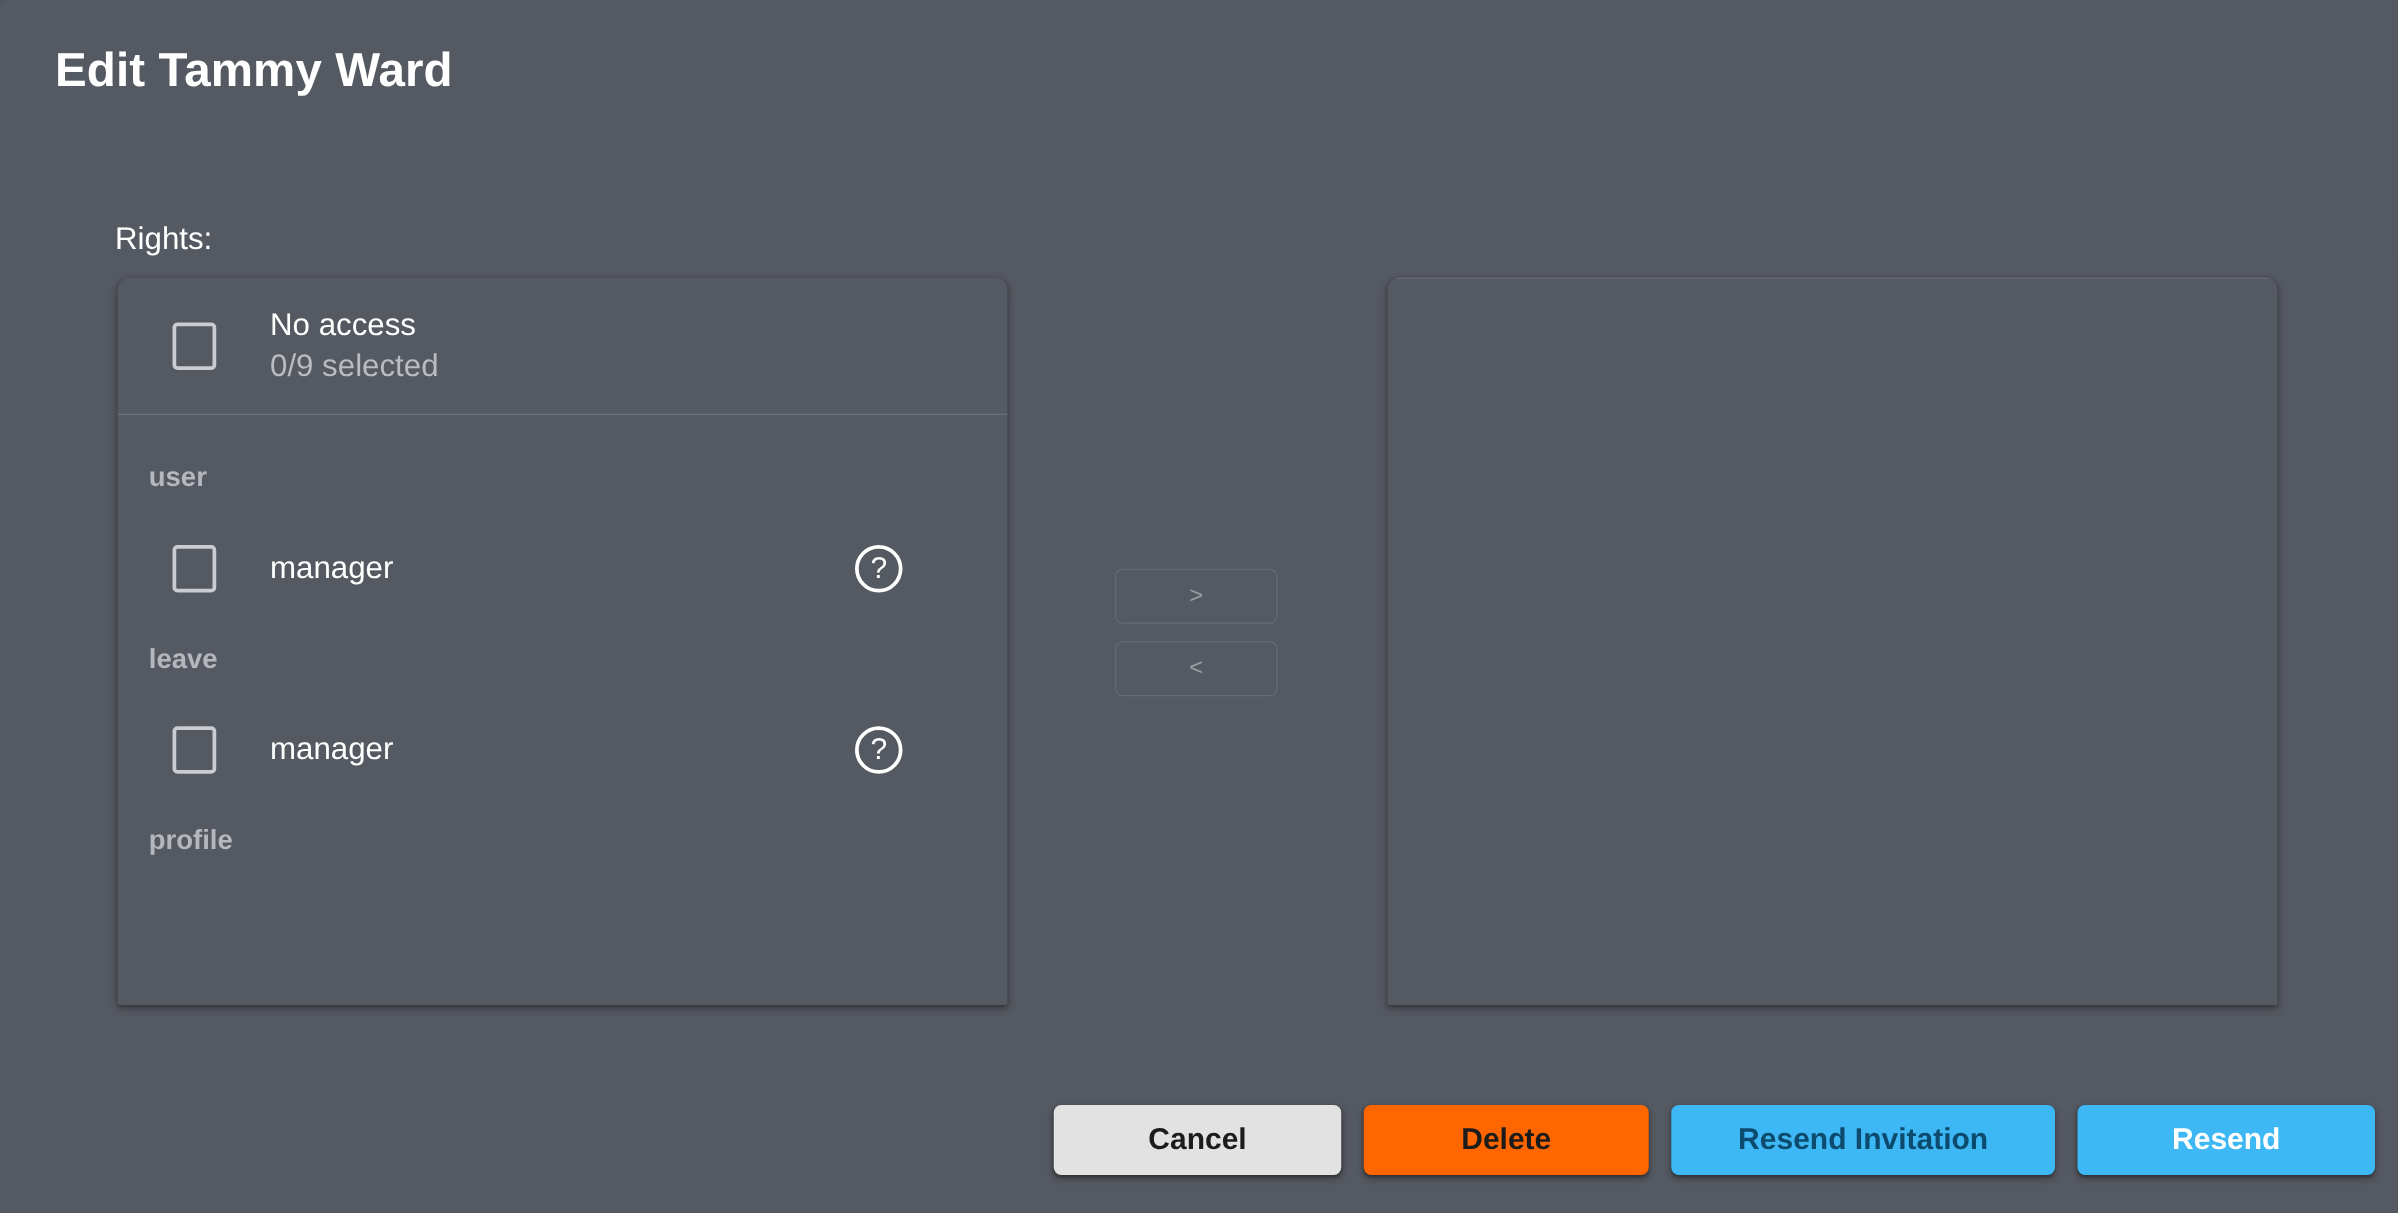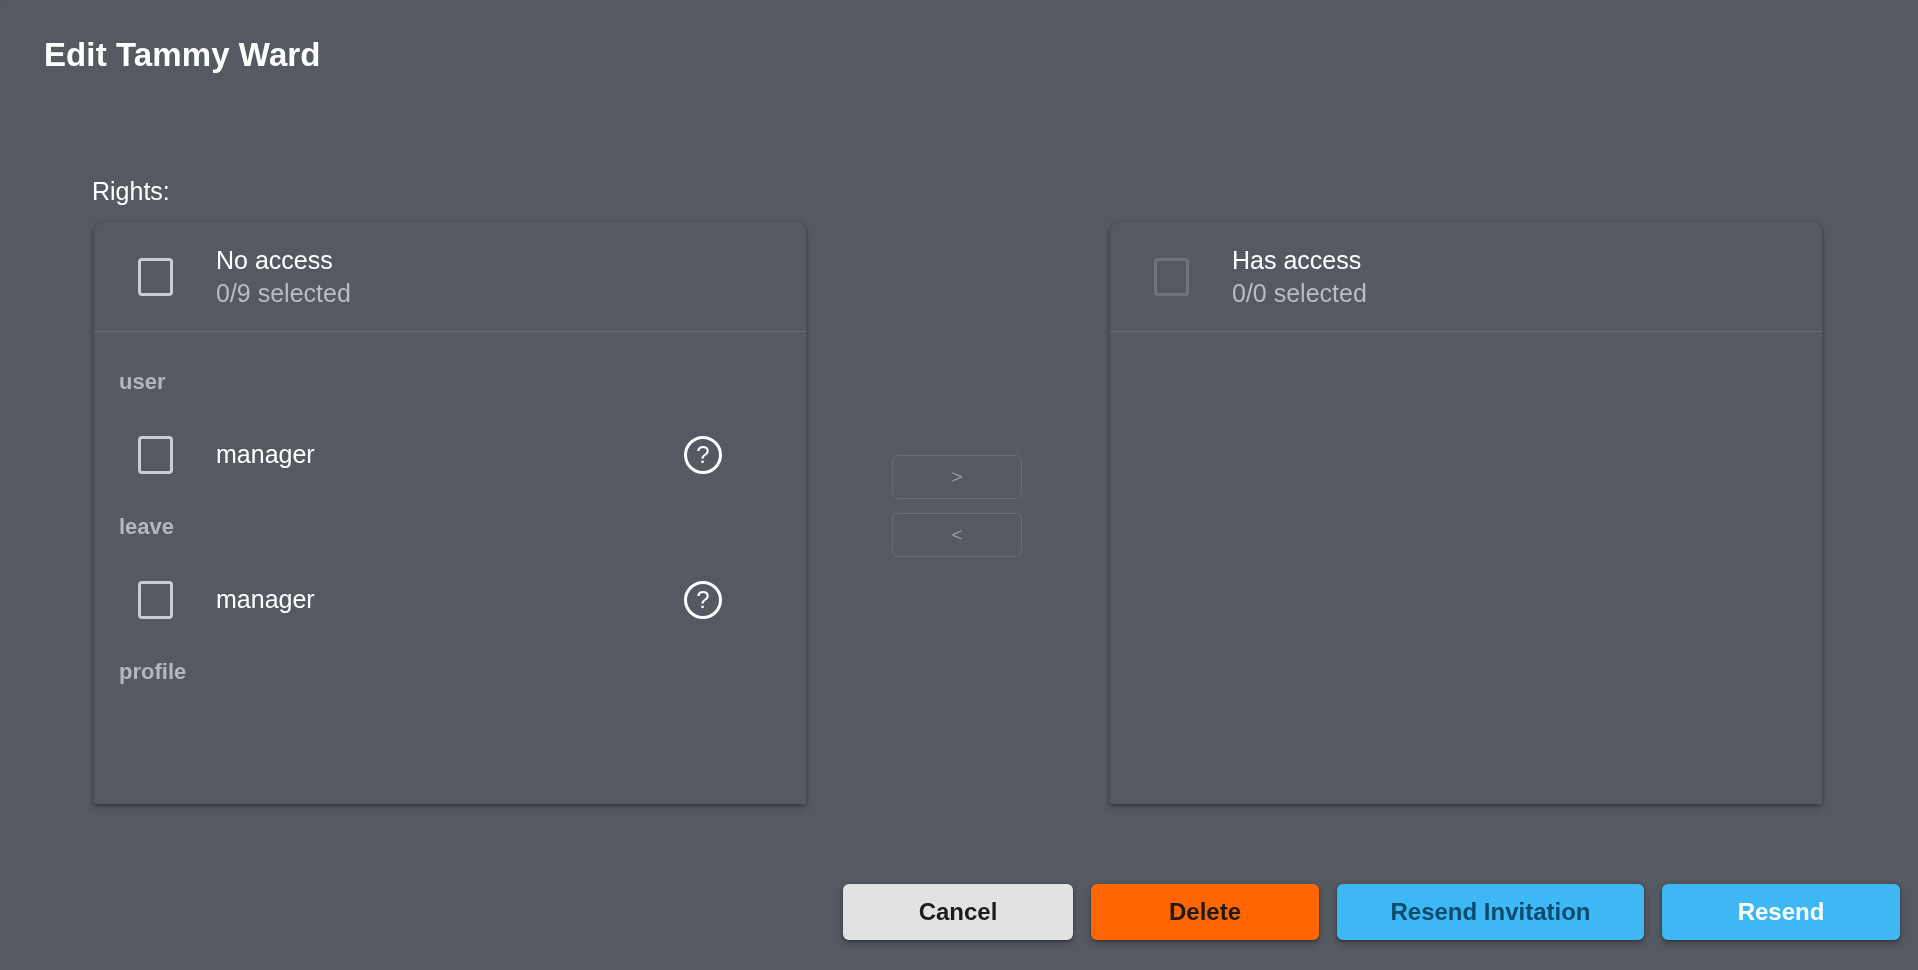--- a/index.html
+++ b/index.html
@@ -27,21 +27,21 @@
     background: #555961;
     border-top-left-radius: 10px;
     border-top-right-radius: 0px;
     overflow: hidden;
   }
 
   .dialog-title {
     position: absolute;
     left: 44px;
     top: 36px;
-    font-size: 33px;
+    font-size: 38px;
     font-weight: bold;
     color: #ffffff;
     letter-spacing: 0.1px;
     white-space: nowrap;
   }
 
   
   .rights-label {
     position: absolute;
     left: 92px;
@@ -297,29 +297,20 @@
 
     </div>
   </div>
 
   <div class="transfer-col">
     <button class="transfer-btn">&gt;</button>
     <button class="transfer-btn">&lt;</button>
   </div>
 
   <div class="panel panel-right">
-    <div class="panel-header">
-      <div class="cb-wrap">
-        <span class="checkbox dim"></span>
-      </div>
-      <div class="panel-header-texts">
-        <div class="panel-title">Has access</div>
-        <div class="panel-sub">0/0 selected</div>
-      </div>
-    </div>
     <div class="panel-divider"></div>
     <div class="panel-body"></div>
   </div>
 
   <div class="footer">
     <button class="btn btn-cancel">Cancel</button>
     <button class="btn btn-delete">Delete</button>
     <button class="btn btn-resend">Resend Invitation</button>
     <button class="btn btn-update">Resend</button>
   </div>

